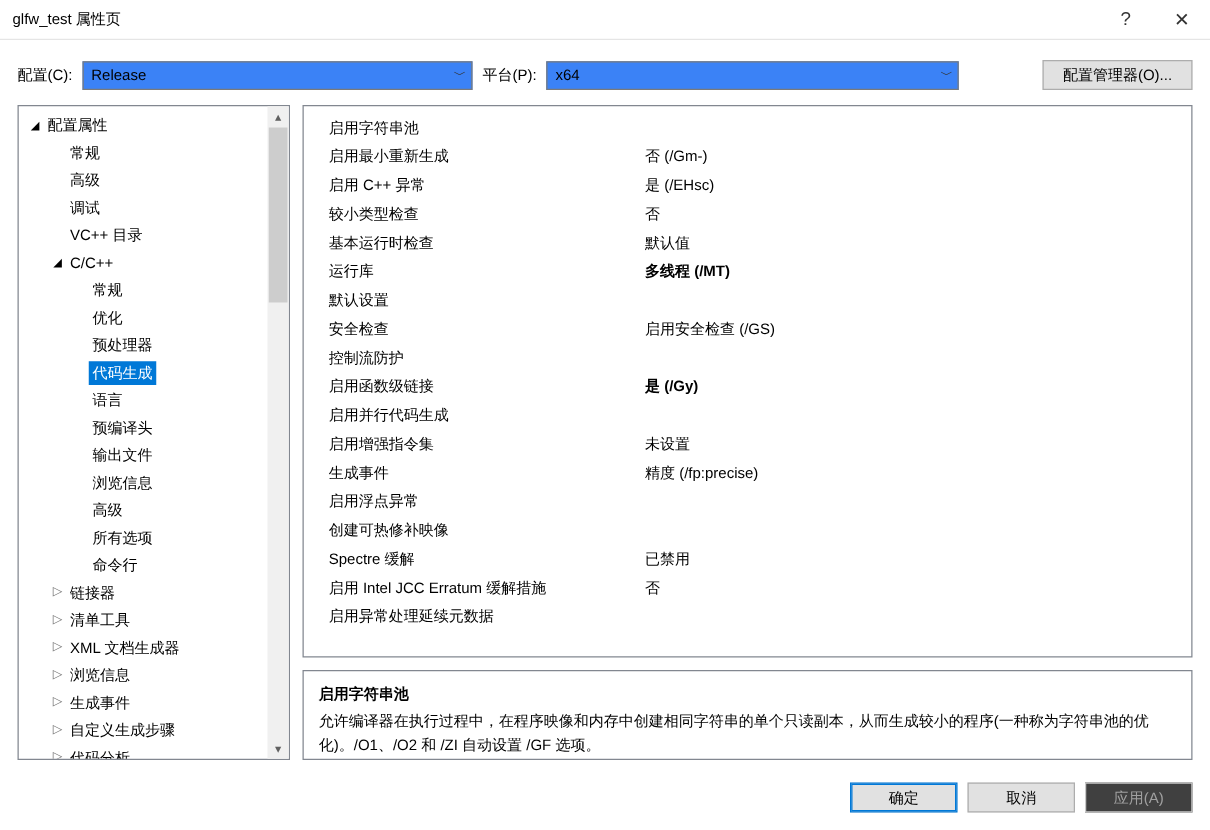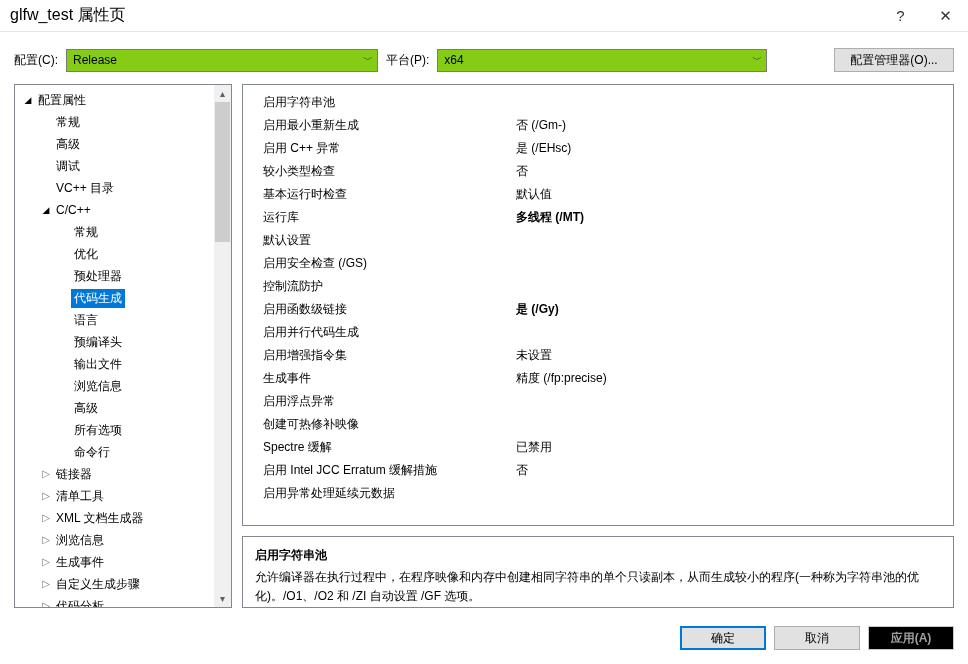--- a/index.html
+++ b/index.html
@@ -1,28 +1,28 @@
 <!DOCTYPE html>
 <html><head>
 <meta charset="utf-8">
 <style>
 * { margin: 0; padding: 0; box-sizing: border-box; font-family: "Microsoft YaHei", "Segoe UI", Tahoma, sans-serif; font-size: 12px; }
 body { background: #fff; width: 968px; height: 664px; overflow: hidden; display: flex; flex-direction: column; }
 
 
 .titlebar { height: 32px; display: flex; align-items: center; padding: 0 0 0 10px; border-bottom: 1px solid #e5e5e5; }
-.titlebar .title { flex: 1; font-size: 16px; }
+.titlebar .title { flex: 1; font-size: 12px; }
 .titlebar .tb-btn { width: 45px; height: 31px; display: flex; align-items: center; justify-content: center; font-size: 14px; color: #333; cursor: default; }
 .titlebar .tb-btn.help { font-size: 15px; }
 .titlebar .tb-btn.close { font-size: 15px; }
 
 
 .config-row { display: flex; align-items: center; gap: 8px; padding: 16px 14px 12px 14px; }
 .config-row .lbl { white-space: nowrap; }
-.select { position: relative; border: 1px solid #7a7a7a; height: 23px; display: flex; align-items: center; padding: 0 22px 0 6px; background: #84cc16; }
+.select { position: relative; border: 1px solid #7a7a7a; height: 23px; display: flex; align-items: center; padding: 0 22px 0 6px; background: #3b82f6; }
 .select .chev { position: absolute; right: 4px; top: 50%; transform: translateY(-50%); font-size: 10px; color: #333; pointer-events: none; }
 .select.cfg { width: 312px; }
 .select.plat { width: 330px; }
 .btn { border: 1px solid #adadad; background: #e1e1e1; height: 24px; padding: 0 0; display: flex; align-items: center; justify-content: center; cursor: default; }
 .btn.mgr { width: 120px; }
 
 
 .main { flex: 1; display: flex; gap: 10px; padding: 0 14px 10px 14px; min-height: 0; }
 
 
@@ -48,21 +48,21 @@
 .prop-row .pval.bold { font-weight: bold; }
 
 .desc { border: 1px solid #828790; padding: 10px 12px; height: 72px; }
 .desc .dtitle { font-weight: bold; margin-bottom: 4px; }
 .desc .dtext { line-height: 1.6; }
 
 
 .bottom { display: flex; justify-content: flex-end; gap: 8px; padding: 8px 14px 14px 14px; }
 .bottom .btn { width: 86px; height: 24px; }
 .bottom .btn.primary { border: 1px solid #0078d7; outline: 1px solid #0078d7; outline-offset: -2px; }
-.bottom .btn.disabled { color: #a0a0a0; background: #000000; border-color: #c9c9c9; font-weight: bold; }
+.bottom .btn.disabled { color: #a0a0a0; background: #404040; border-color: #c9c9c9; }
 </style>
 </head>
 <body>
 
 <div class="titlebar">
   <div class="title">glfw_test 属性页</div>
   <div class="tb-btn help">?</div>
   <div class="tb-btn close">✕</div>
 </div>
 
@@ -212,20 +212,21 @@
           <div class="pval">默认值</div>
         </div>
         <div class="prop-row">
           <div class="pname">运行库</div>
           <div class="pval bold">多线程 (/MT)</div>
         </div>
         <div class="prop-row">
           <div class="pval">默认设置</div>
         </div>
         <div class="prop-row">
+          <div class="pname">安全检查</div>
           <div class="pval">启用安全检查 (/GS)</div>
         </div>
         <div class="prop-row">
           <div class="pname">控制流防护</div>
           <div class="pval"></div>
         </div>
         <div class="prop-row">
           <div class="pname">启用函数级链接</div>
           <div class="pval bold">是 (/Gy)</div>
         </div>

